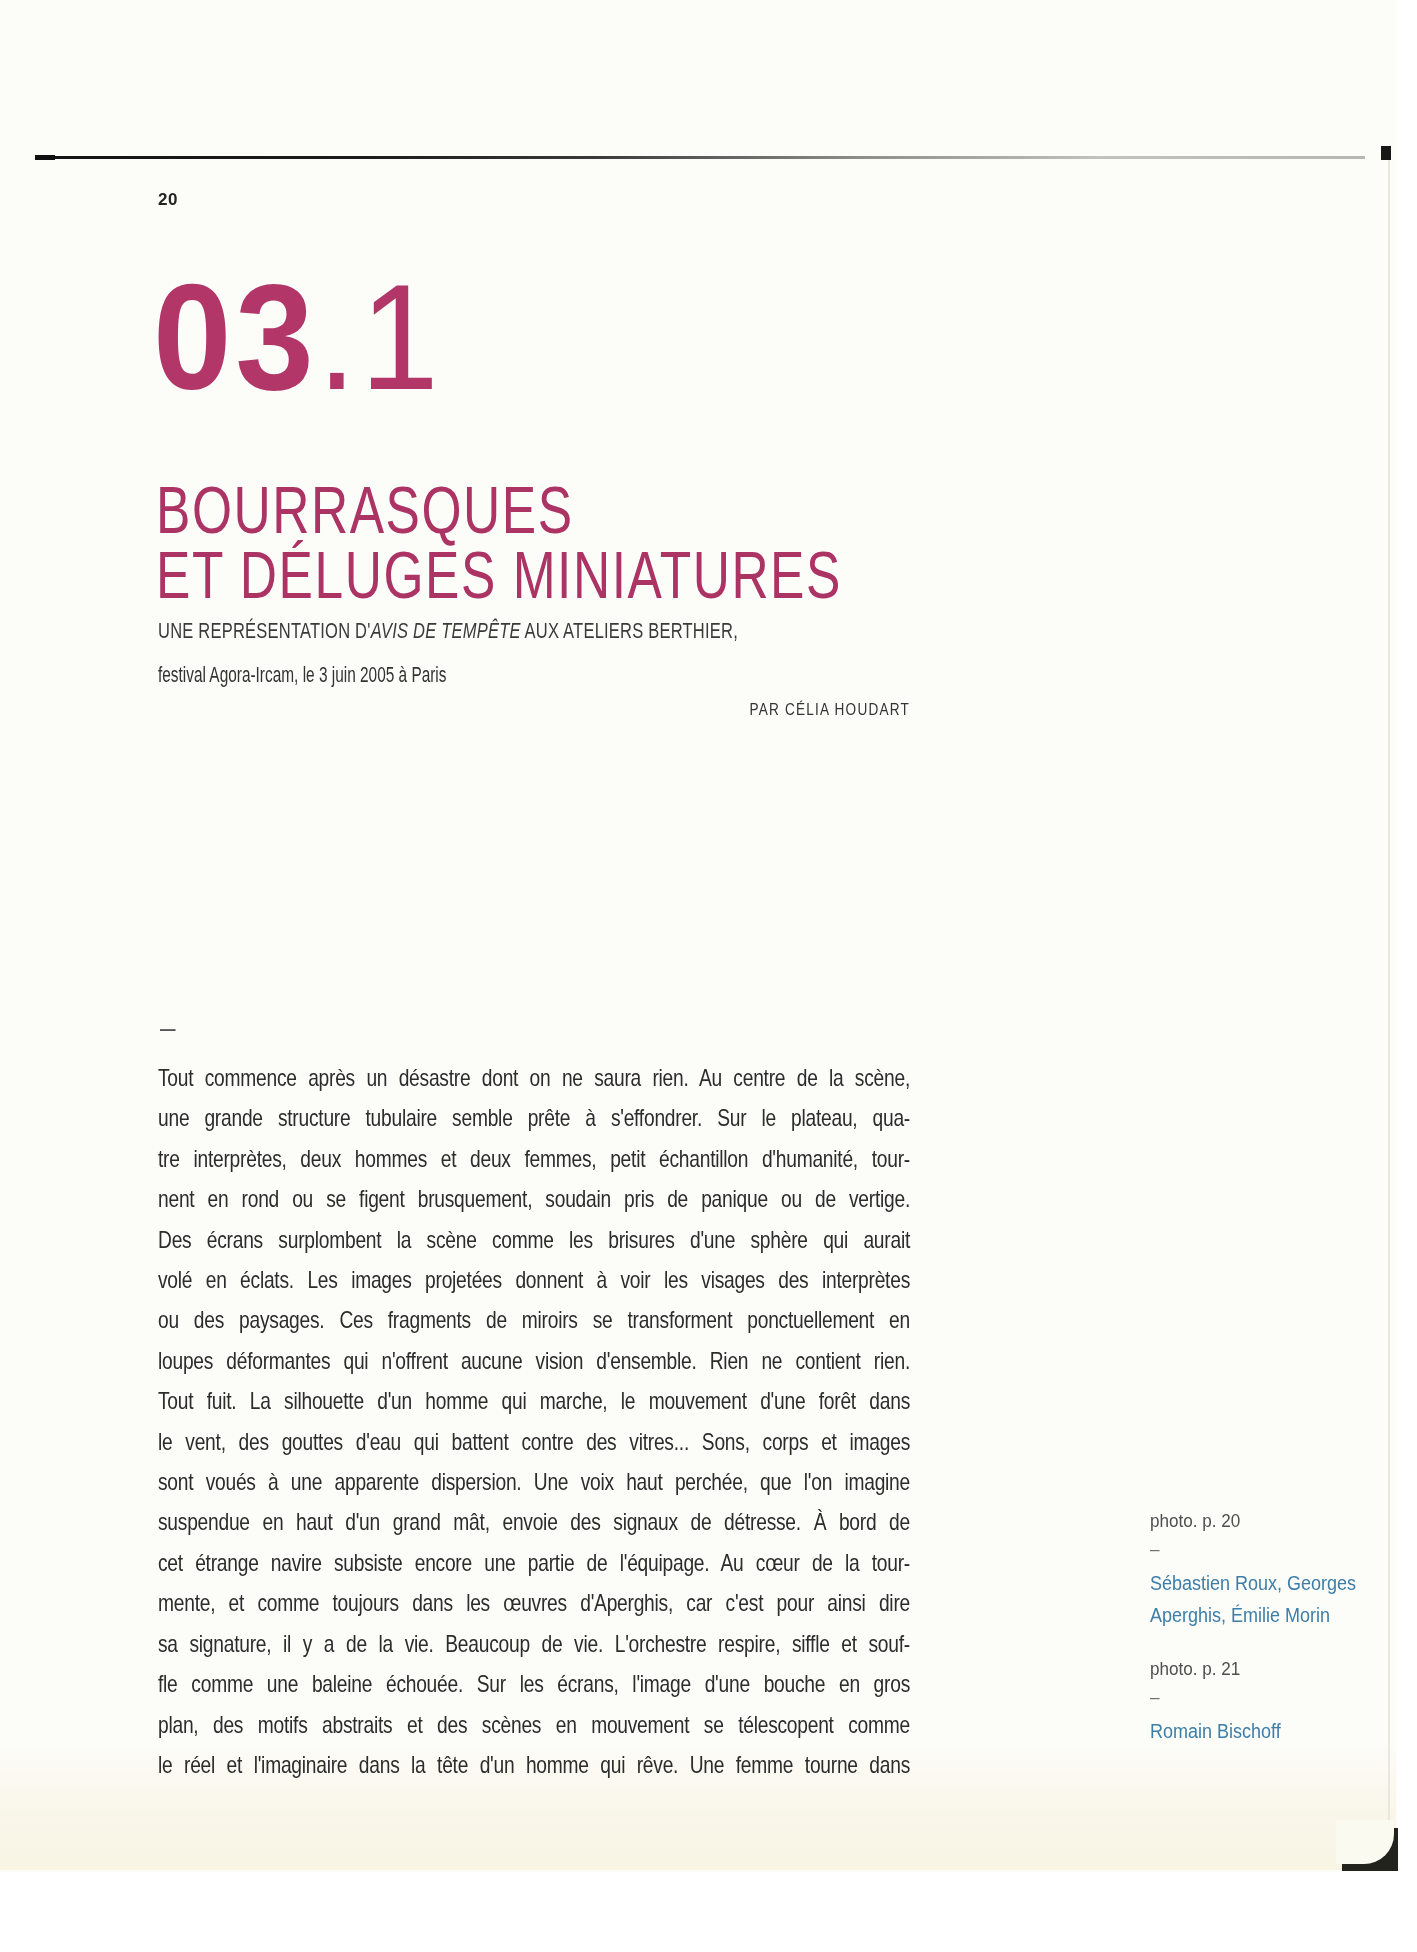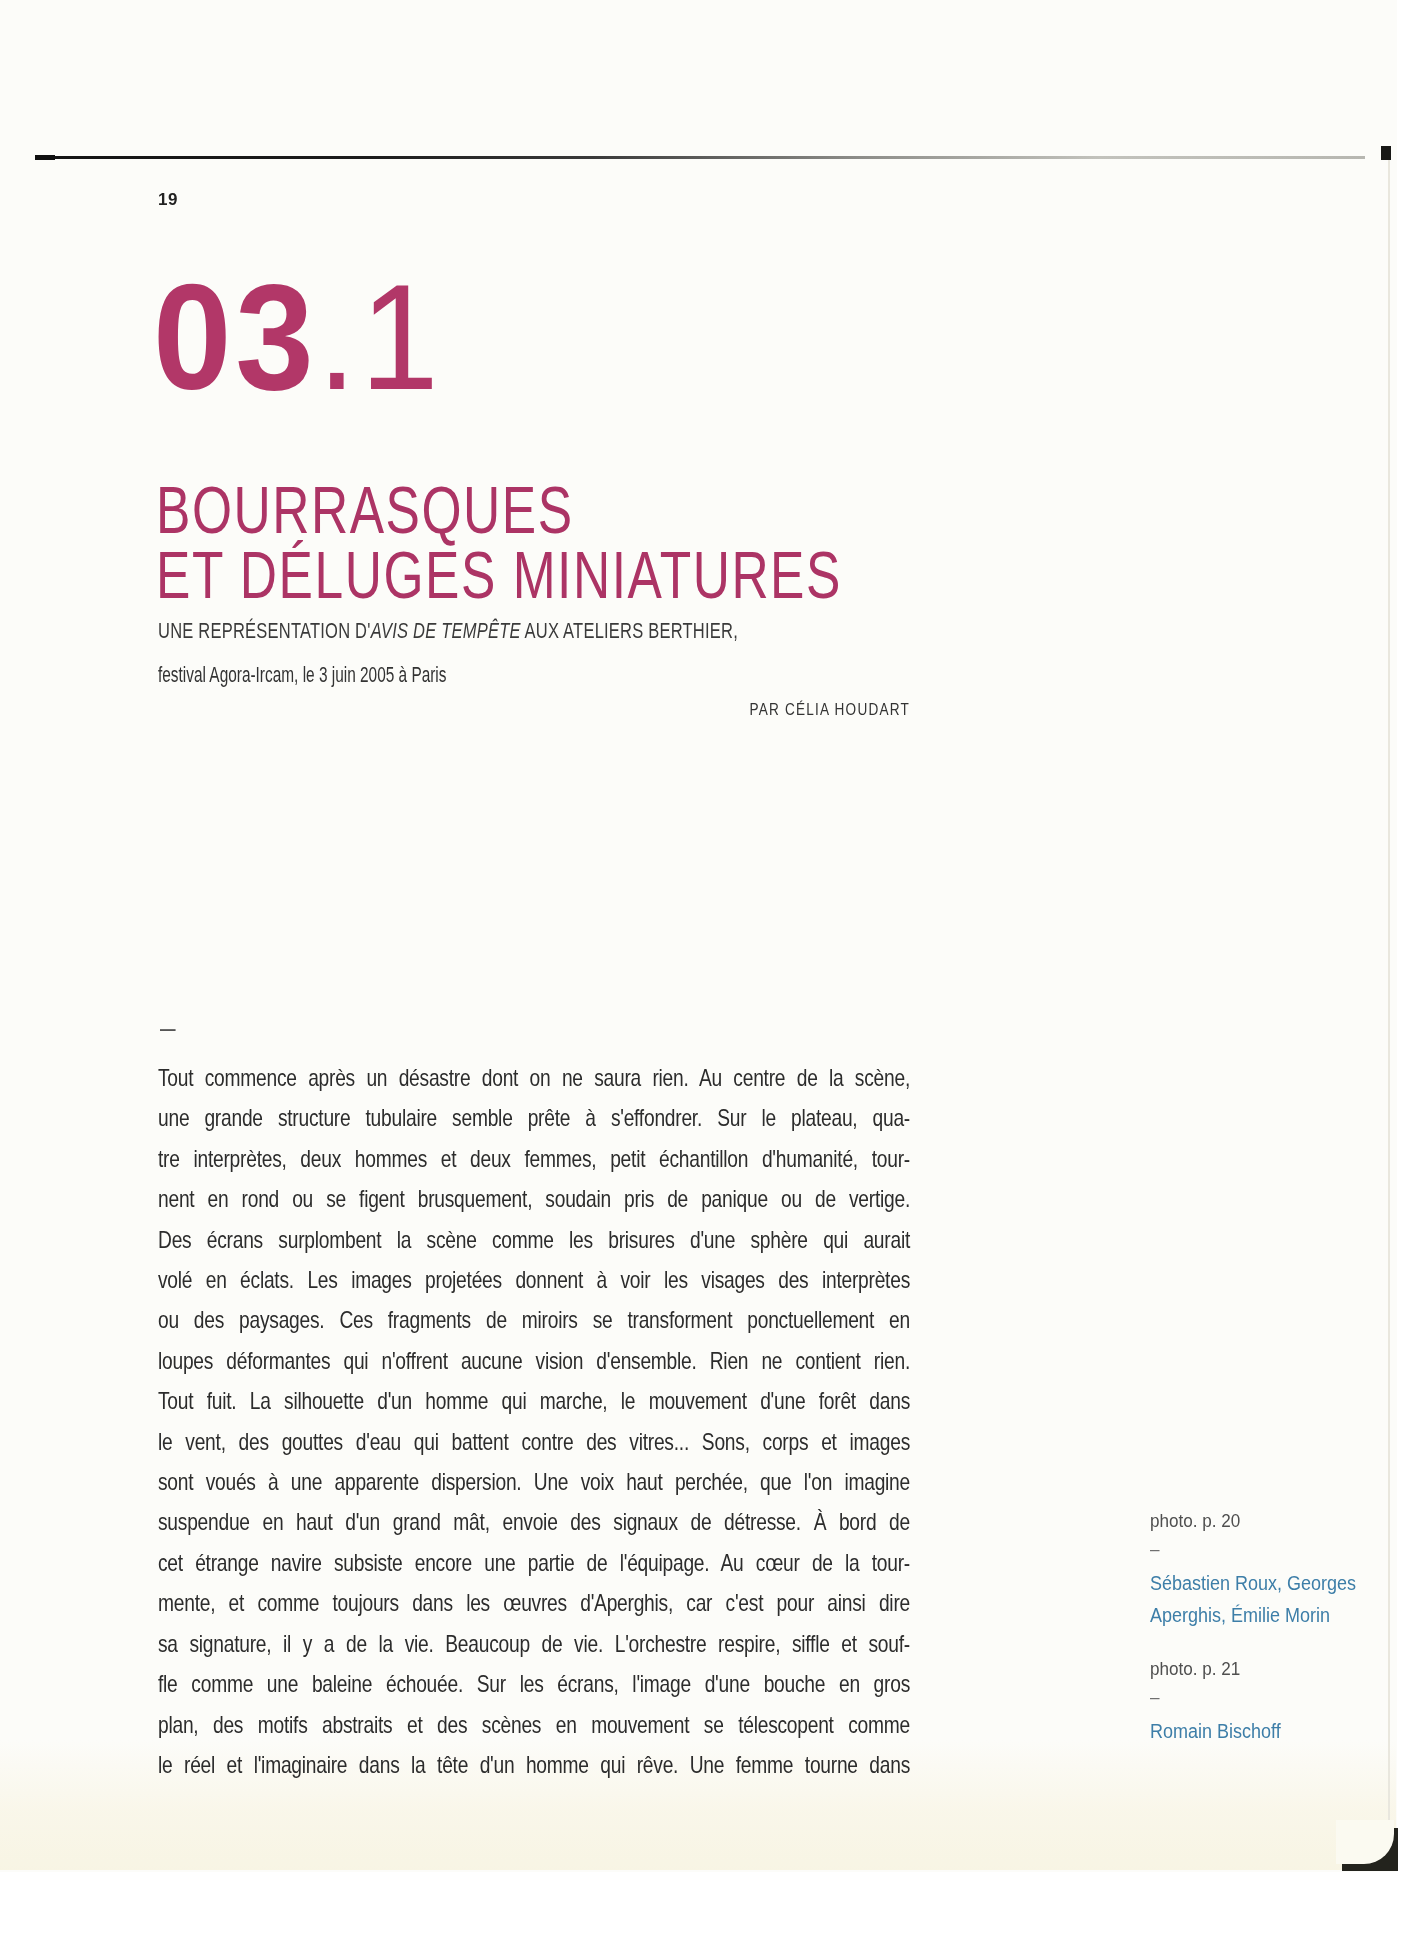--- a/index.html
+++ b/index.html
@@ -94,21 +94,21 @@
   <div class="top-rule"></div>
   <div class="top-rule-cap"></div>
   <div class="bottom-cream"></div>
   <div class="right-margin-white"></div>
   <div class="bottom-white"></div>
   <div class="page-edge"></div>
   <div class="edge-tick"></div>
   <div class="corner-shadow"></div>
   <div class="corner-page"></div>
 
-  <div class="page-number">19</div>
+  <div class="page-number">20</div>
 
   <div class="section-number">
     <span class="bold">03</span><span class="light">.1</span>
   </div>
 
   <div class="article-title">
     <div>BOURRASQUES</div>
     <div>ET DÉLUGES MINIATURES</div>
   </div>
 

